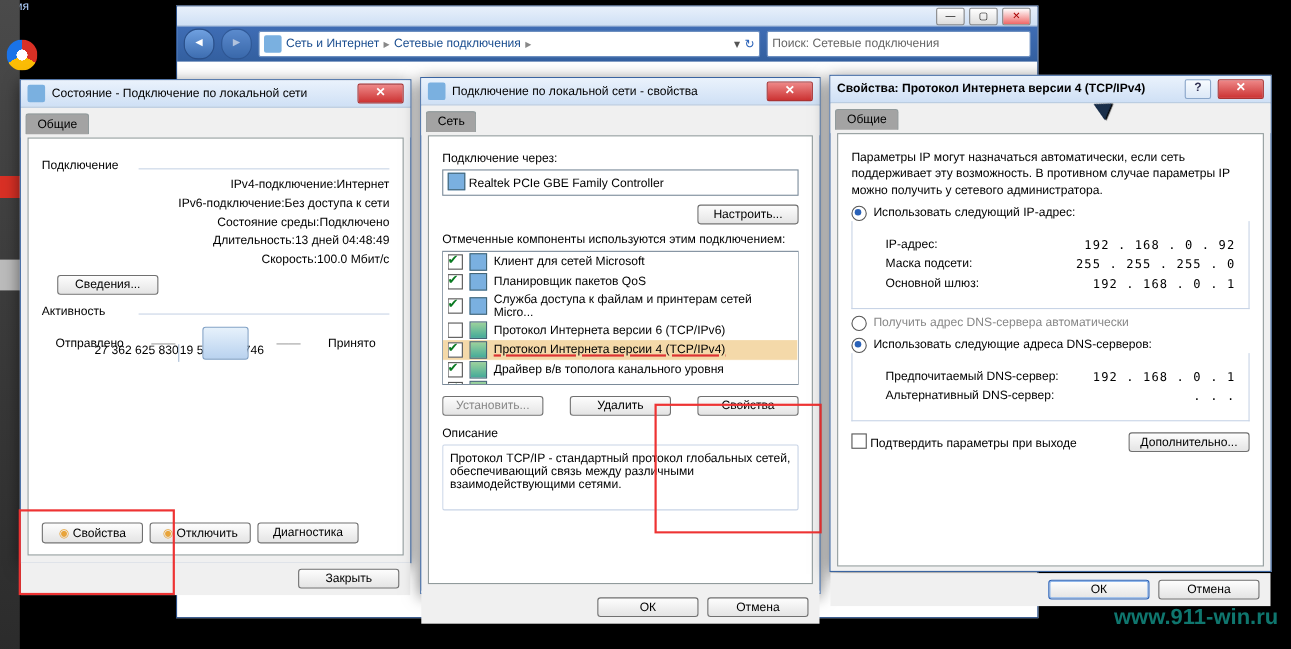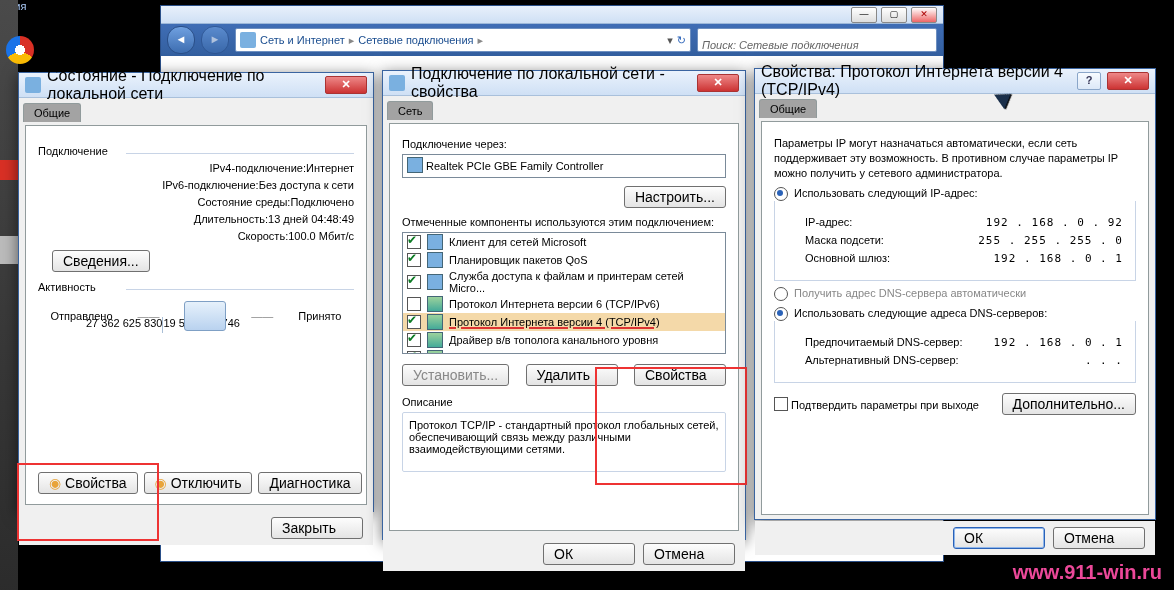--- a/index.html
+++ b/index.html
@@ -1,47 +1,47 @@
 <!DOCTYPE html>
 <html><head>
 <meta charset="utf-8">
 <style>
   html,body{margin:0;padding:0;width:1174px;height:590px;background:#000;font-family:"Segoe UI",Tahoma,Arial,sans-serif;font-size:11px;color:#000;overflow:hidden}
   .root{position:relative;width:1174px;height:590px}
-  .watermark{position:absolute;right:12px;bottom:6px;color:#ec4899;font-size:20px;font-weight:bold}
+  .watermark{position:absolute;right:12px;bottom:17px;color:#0f766e;font-size:20px;font-weight:bold}
   
   .taskbar-icons{position:absolute;left:0;top:0;width:18px;height:590px;background:linear-gradient(#4a4a4a,#2a2a2a);display:flex;flex-direction:column;gap:20px;padding-top:30px;align-items:center}
   .chrome-ic{width:28px;height:28px;background:radial-gradient(circle at 50% 50%,#fff 0 25%, transparent 26%),conic-gradient(#d93025 0 120deg,#fbbc05 120deg 240deg,#1a73e8 240deg 360deg);border-radius:50%;position:absolute;left:6px;top:36px}
   .gmail-ic{width:28px;height:20px;background:#d93025;position:absolute;left:-6px;top:160px}
   .blank-ic{width:28px;height:28px;background:#bbb;position:absolute;left:-6px;top:236px}
   .title-trim{position:absolute;left:-10px;top:0;color:#b0d0ff;font-size:11px}
   
   .explorer{position:absolute;left:160px;top:5px;width:782px;height:555px;background:#fff;border:1px solid #2a4f88;box-shadow:0 0 8px rgba(0,0,0,.6)}
   .explorer .frame{height:17px;background:linear-gradient(#e8f0fb,#cfe0f5);border-bottom:1px solid #9db8d9;display:flex;justify-content:flex-end;align-items:center;padding-right:6px;gap:4px}
   .winbtn{width:24px;height:14px;border:1px solid #888;border-radius:2px;background:linear-gradient(#fff,#ddd);font-size:9px;text-align:center;line-height:12px;cursor:pointer}
   .winbtn.close{background:linear-gradient(#fff,#e66);color:#a00}
   .explorer .toolbar{height:32px;background:linear-gradient(#3f6db5,#335f9f);display:flex;align-items:center;color:#fff;gap:6px;padding:0 6px;font-size:11px}
   .navbtn{width:26px;height:26px;border-radius:13px;background:linear-gradient(#6fa0e0,#3d6db0);border:1px solid #2a4f88;text-align:center;line-height:24px;color:#fff;font-weight:bold}
   .addrbar{flex:1;height:22px;background:#fff;color:#333;display:flex;align-items:center;border:1px solid #6d8fc0;border-radius:2px;padding:0 4px;gap:4px}
   .addrbar .crumb{color:#1a4d8f}
   .addrbar .sep{color:#888}
-  .searchbar{width:230px;height:22px;background:#fff;color:#666;font-style:italic;border:1px solid #6d8fc0;border-radius:2px;display:flex;align-items:flex-end;padding:0 4px}
+  .searchbar{width:230px;height:22px;background:#fff;color:#666;border:1px solid #6d8fc0;border-radius:2px;display:flex;align-items:center;padding:0 4px}
   
   .dlg{position:absolute;background:#f0f0f0;border:1px solid #3a64a0;box-shadow:0 3px 14px rgba(0,0,0,.55)}
   .dlg .titlebar{height:24px;background:linear-gradient(#eaf2fc,#cfe0f5);display:flex;align-items:center;padding:0 6px;gap:6px;border-bottom:1px solid #a9c0db}
-  .dlg .titlebar .ttext{flex:1;color:#000;font-size:16px}
+  .dlg .titlebar .ttext{flex:1;color:#000;font-size:11px}
   .dlg .titlebar .closex{width:40px;height:16px;border:1px solid #a33;background:linear-gradient(#e88,#c33);color:#fff;text-align:center;font-weight:bold;border-radius:2px;line-height:14px;cursor:pointer}
   .dlg .titlebar .helpq{width:22px;height:16px;border:1px solid #8aa6c9;background:linear-gradient(#f7fbff,#dce8f7);color:#335;text-align:center;border-radius:2px;line-height:14px;cursor:pointer;font-weight:bold}
   .dlg .tabstrip{height:23px;padding:4px 4px 0 4px;background:#f0f0f0}
   .tab{display:inline-block;padding:3px 10px;background:#a3a3a3;border:1px solid #919b9c;border-bottom:none;border-radius:3px 3px 0 0;font-size:11px;position:relative;top:1px}
   .dlg .body{background:#fff;margin:0 6px 6px 6px;border:1px solid #919b9c;padding:10px 12px;position:relative}
   .grouplabel{position:relative;margin-top:9px}
   .grouplabel::after{content:"";position:absolute;left:88px;right:0;top:8px;height:1px;background:#c8d4e6}
   .kv{display:flex;justify-content:flex-end;margin:5px 0 5px 14px}
-  .btn{display:inline-block;min-width:70px;padding:2px 10px;border:1px solid #707070;border-radius:3px;background:linear-gradient(#fdfdfd,#e4e4e4);text-align:left;cursor:pointer;font-size:14px}
+  .btn{display:inline-block;min-width:70px;padding:2px 10px;border:1px solid #707070;border-radius:3px;background:linear-gradient(#fdfdfd,#e4e4e4);text-align:center;cursor:pointer;font-size:11px}
   .btn.primary{border-color:#2a62b8;box-shadow:0 0 0 1px #8fb6ea inset}
   .redbox{border:2px solid #e33;position:absolute}
   .fieldset{border:1px solid #c8d4e6;border-radius:2px;padding:6px}
   .sunken{border:1px solid #7a8a99;background:#fff;padding:2px 4px;min-height:18px}
   .complist{border:1px solid #7a8a99;background:#fff;height:120px;overflow:auto}
   .complist .row{display:flex;align-items:center;gap:6px;padding:1px 4px}
   .complist .row.sel{background:#f4d9a9}
   .cb{width:12px;height:12px;border:1px solid #555;background:#fff;position:relative;flex:0 0 12px}
   .cb.checked::after{content:"✔";position:absolute;left:-1px;top:-3px;font-size:12px;color:#0a7a22}
   .ico{width:14px;height:14px;background:#7ab0e0;border:1px solid #467;flex:0 0 14px}
@@ -212,21 +212,21 @@
     </div>
     <div class="bottombar">
       <span class="btn">ОК</span>
       <span class="btn">Отмена</span>
     </div>
     <div class="redbox" style="left:212px;top:296px;width:148px;height:114px"></div>
   </div>
 
   <div class="dlg" style="left:754px;top:68px;width:400px;height:450px">
     <div class="titlebar">
-      <span class="ttext" style="font-weight:normal">Свойства: Протокол Интернета версии 4 (TCP/IPv4)</span>
+      <span class="ttext" style="font-weight:bold">Свойства: Протокол Интернета версии 4 (TCP/IPv4)</span>
       <span class="helpq">?</span>
       <span class="closex">✕</span>
     </div>
     <div class="tabstrip"><span class="tab">Общие</span></div>
     <div class="body" style="height:372px">
       <div class="lbl" style="line-height:1.35">Параметры IP могут назначаться автоматически, если сеть поддерживает эту возможность. В противном случае параметры IP можно получить у сетевого администратора.</div>
 
       <div class="section">
         <label><span class="radio checked"></span><span>Использовать следующий IP-адрес:</span></label>
       </div>

